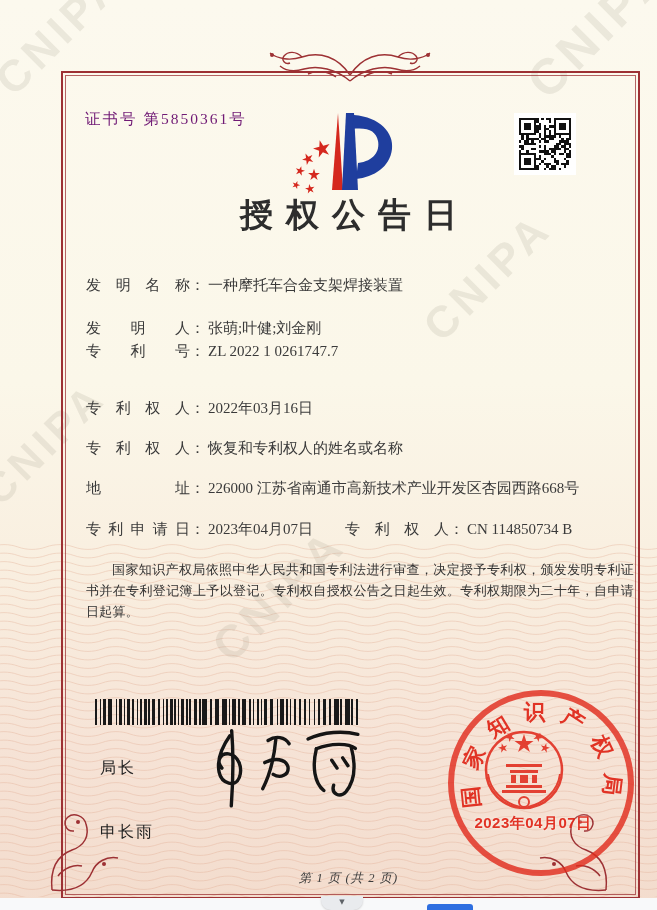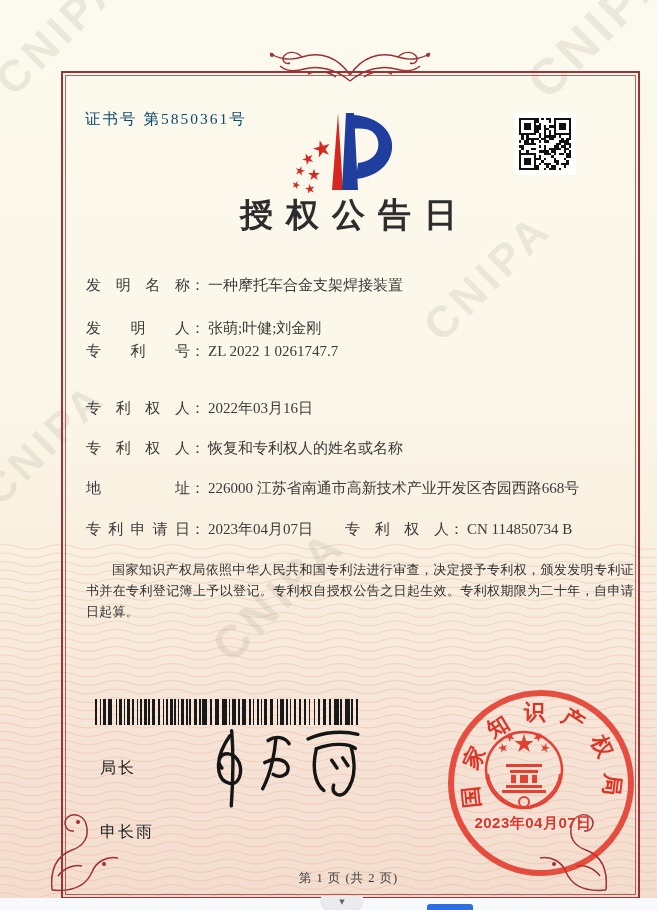--- a/index.html
+++ b/index.html
@@ -12,21 +12,21 @@
   .wm{position:absolute;font-family:"Liberation Sans","DejaVu Sans",sans-serif;font-weight:700;
       color:rgba(150,140,122,.16);transform:rotate(-45deg);letter-spacing:5px;z-index:1;pointer-events:none;white-space:nowrap;}
   .wm1{left:-20px;top:6px;font-size:44px;}
   .wm2{right:-30px;top:-2px;font-size:50px;}
   .wm3{left:408px;top:252px;font-size:44px;}
   .wm4{left:-32px;top:420px;font-size:42px;}
   .wm5{left:196px;top:568px;font-size:46px;}
   .frame{position:absolute;left:61px;top:71px;width:575px;height:824px;border:2px solid #9d3134;z-index:2;}
   .frame::after{content:"";position:absolute;inset:2px;border:1px solid rgba(157,49,52,.75);}
   .orn{position:absolute;z-index:3;}
-  .cert-no{position:absolute;left:85px;top:109px;font-size:15.5px;color:#0c4a6e;letter-spacing:2px;z-index:3;}
+  .cert-no{position:absolute;left:85px;top:109px;font-size:15.5px;color:#701a75;letter-spacing:2px;z-index:3;}
   .logo{position:absolute;left:288px;top:101px;z-index:3;}
   .qr{position:absolute;left:514px;top:113px;width:62px;height:62px;background:#fff;z-index:3;
       display:flex;align-items:center;justify-content:center;}
   .title{position:absolute;left:61px;top:193px;width:575px;text-align:center;font-size:33px;font-weight:700;
       letter-spacing:13px;text-indent:13px;color:#2d2d2d;z-index:3;}
   .frow{position:absolute;left:86px;font-size:15px;color:#3a3a3a;white-space:nowrap;z-index:3;}
   .flabel{display:inline-block;width:104px;text-align:justify;text-align-last:justify;}
   .fcolon{display:inline-block;width:18px;}
   .grant{position:absolute;left:259px;top:0;white-space:nowrap;}
   .paras{position:absolute;left:86px;top:559px;width:548px;font-size:13px;line-height:21px;
@@ -40,21 +40,21 @@
   .signer-name{top:822px;}
   .sig{position:absolute;left:193px;top:726px;z-index:3;transform:rotate(-2deg);}
   .seal{position:absolute;left:448px;top:690px;width:186px;height:186px;box-sizing:border-box;
       border:6px solid rgba(224,42,28,.85);border-radius:50%;z-index:4;opacity:.95;}
   .seal svg.ring{position:absolute;left:0;top:0;}
   .seal .emblem{position:absolute;left:22px;top:28px;}
   .seal-date{position:absolute;left:-14px;width:186px;top:118px;text-align:center;font-weight:bold;
       font-size:15px;color:#e02a1c;letter-spacing:.5px;font-family:"Liberation Sans","DejaVu Sans",sans-serif;
       text-shadow:0 0 3px rgba(255,255,255,.8);}
   .footer{position:absolute;left:61px;top:870px;width:575px;text-align:center;font-size:12.5px;
-      color:#3c3c3c;letter-spacing:1px;z-index:3;}
+      color:#3c3c3c;letter-spacing:1px;z-index:3;font-style:italic;}
   .strip{position:absolute;left:0;top:898px;width:657px;height:12px;background:#f8f9fa;z-index:5;}
   .tab{position:absolute;left:321px;top:896px;width:42px;height:14px;background:#e9ebee;
       border-radius:0 0 10px 10px;z-index:6;text-align:center;line-height:13px;font-size:7px;color:#5f6368;
       box-shadow:0 1px 2px rgba(0,0,0,.15);cursor:pointer;font-family:"DejaVu Sans",sans-serif;}
   .bluebtn{position:absolute;left:427px;top:904px;width:46px;height:6px;background:#2e6fe0;
       border-radius:3px 3px 0 0;z-index:6;cursor:pointer;}
 </style>
 </head>
 <body>
 

